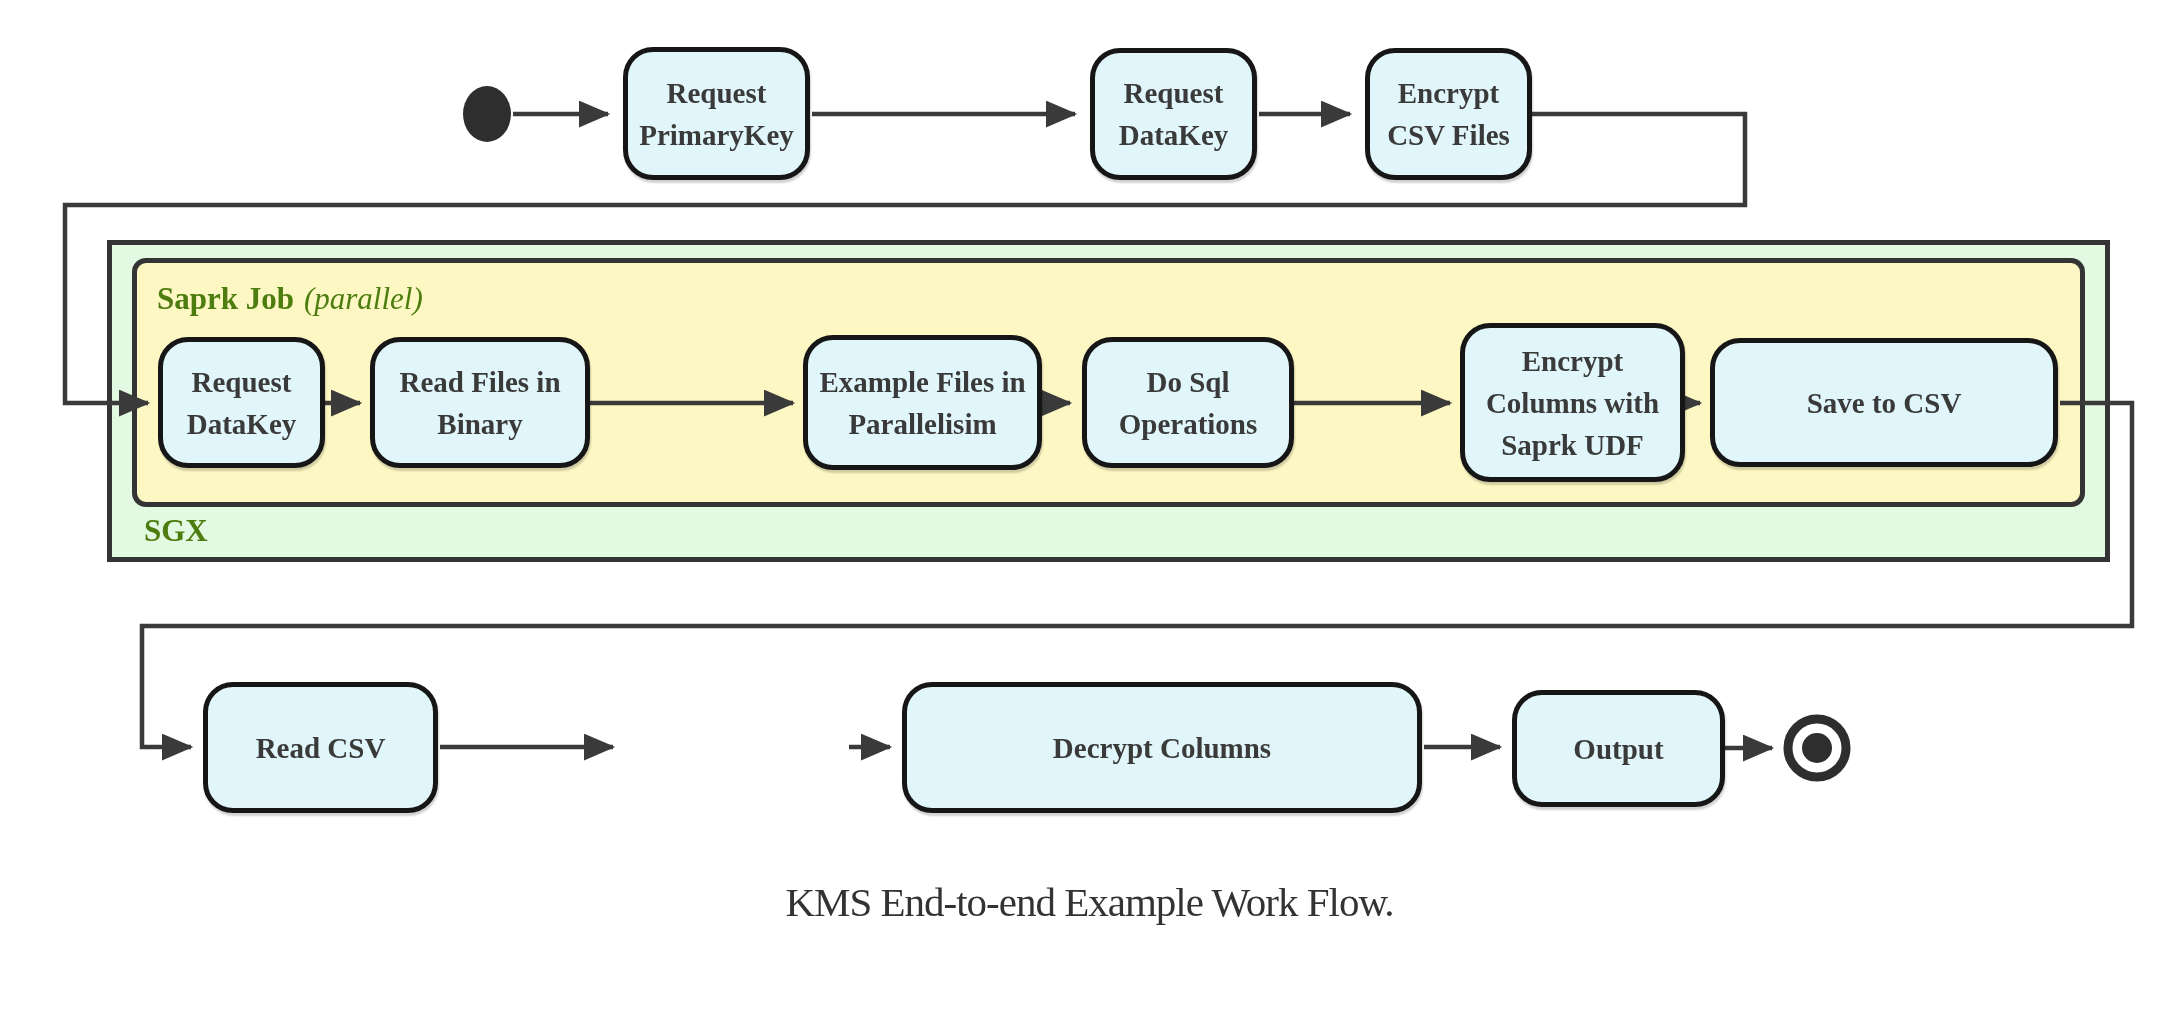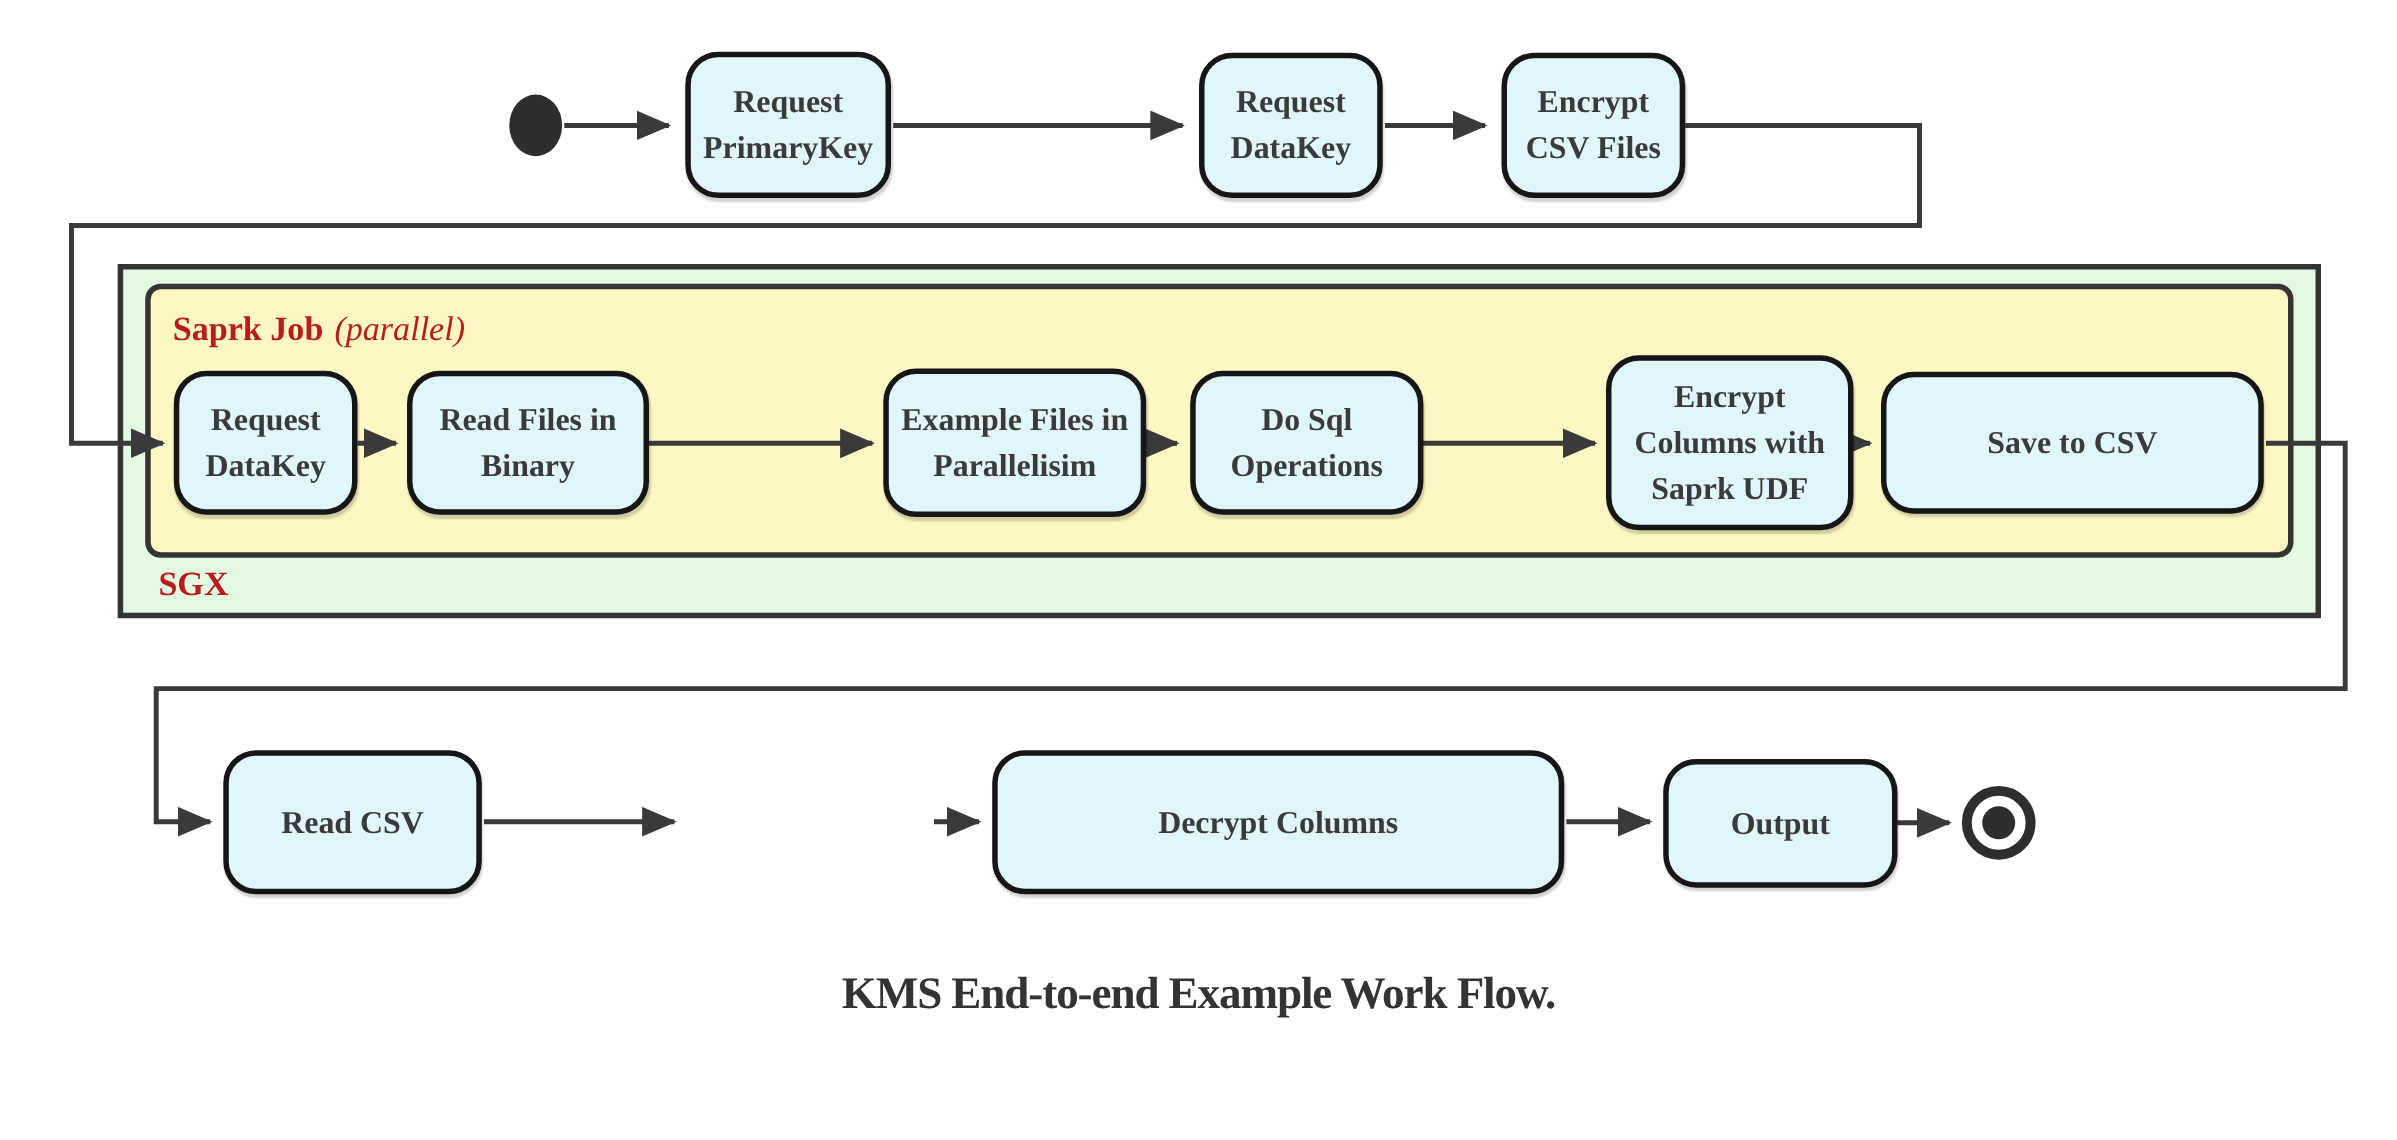--- a/index.html
+++ b/index.html
@@ -13,41 +13,41 @@
   
   .group{position:absolute;box-sizing:border-box;}
   .sgx-group{
     left:107px;top:240px;width:2003px;height:322px;
     background:#e2f9e2;border:5px solid #343434;
   }
   .spark-group{
     left:132px;top:258px;width:1953px;height:249px;
     background:#fdf7c4;border:5px solid #343434;border-radius:14px;
   }
-  .glabel{position:absolute;color:#b91c1c;font-size:31px;white-space:nowrap;}
+  .glabel{position:absolute;color:#4d7c0f;font-size:31px;white-space:nowrap;}
   .spark-label{left:20px;top:18px;}
   .glabel-bold{font-weight:bold;}
   .glabel-italic{font-style:italic;margin-left:10px;}
   .sgx-label{left:32px;bottom:8px;font-weight:bold;}
   
   .node{
     position:absolute;box-sizing:border-box;
     background:#e1f6fa;border:5px solid #161616;border-radius:30px;
     display:flex;flex-direction:column;align-items:center;justify-content:center;
     color:#3a3a3a;font-weight:bold;font-size:29px;line-height:42px;
     text-align:center;
     box-shadow:1px 3px 2px rgba(0,0,0,0.18);
   }
   .nline{white-space:nowrap;}
   
   .edges{position:absolute;left:0;top:0;pointer-events:none;}
   
   .caption{
     position:absolute;left:0;top:878px;width:100%;
-    text-align:center;font-weight:bold;font-size:41px;color:#333333;
+    text-align:center;font-weight:normal;font-size:41px;color:#333333;
     letter-spacing:-1px;
   }
 </style>
 </head>
 <body>
 
 <div class="canvas">
 
   <div class="group sgx-group">
     <div class="glabel sgx-label">SGX</div>

